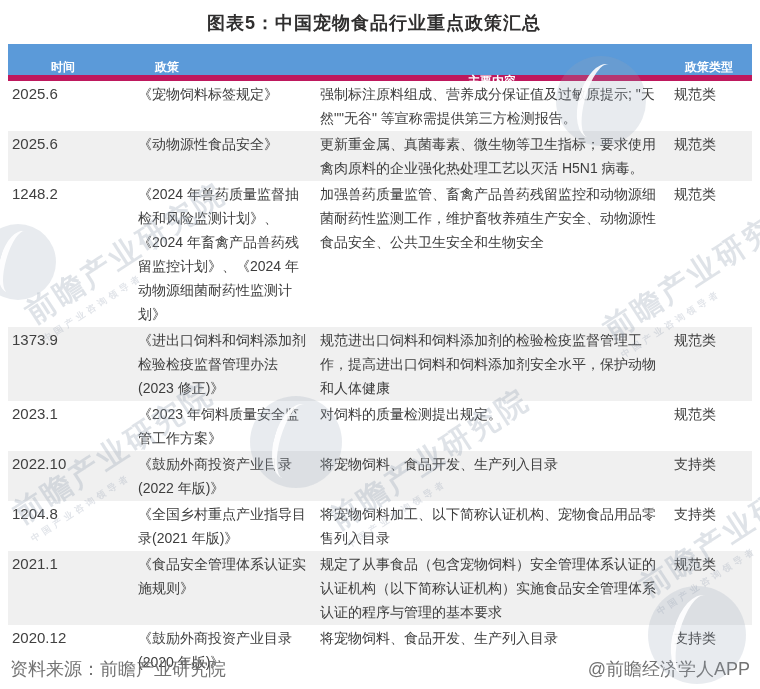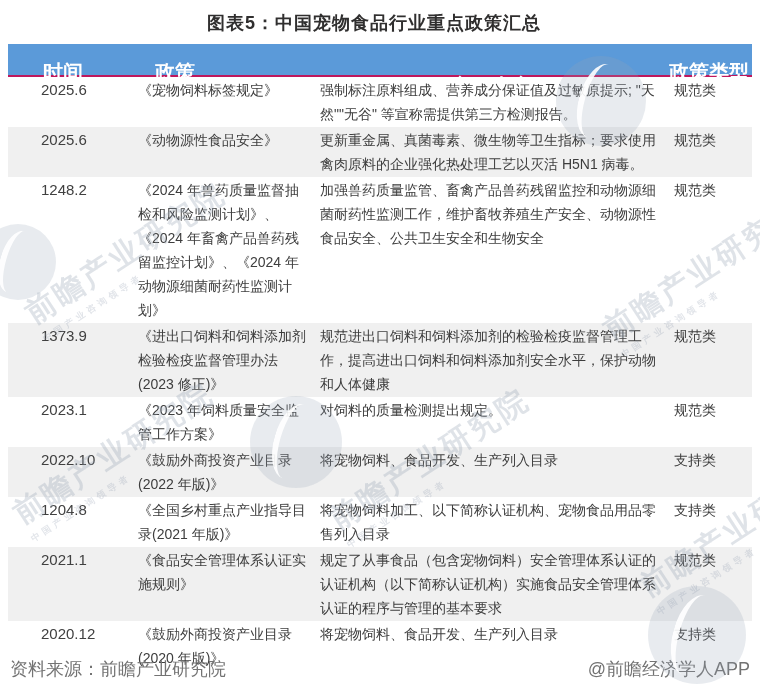--- a/index.html
+++ b/index.html
@@ -11,36 +11,36 @@
   .page-title{
     position:absolute;top:11px;left:0;right:12px;
     text-align:center;font-size:18px;font-weight:bold;color:#302f2f;
     letter-spacing:1px;
   }
   .policy-table{
     position:absolute;left:8px;top:44px;width:744px;z-index:2;
   }
   .thead{
     display:grid;grid-template-columns:124px 186px 348px 1fr;
-    background:#5b9ad9;border-bottom:2px solid #be185d;
+    background:#5b9ad9;border-bottom:6px solid #be185d;
     height:31px;align-items:center;
-    color:#ffffff;font-weight:bold;font-size:20px;
+    color:#ffffff;font-weight:bold;font-size:12px;
   }
   .th-time{text-align:center;padding-right:14px;}
   .th-policy{padding-left:23px;}
   .th-content{text-align:center;margin-top:29px;}
   .th-type{text-align:center;}
   .trow{
     display:grid;grid-template-columns:124px 186px 348px 1fr;
     font-size:14px;color:#3d3d3d;line-height:24px;padding:1px 0;
     background:#ffffff;
   }
   .trow.alt{background:#f0f0f0;}
   .cell{align-self:start;}
-  .c-time{padding-left:4px;font-size:15px;color:#404040;margin-left:29px;}
+  .c-time{padding-left:4px;font-size:15px;color:#404040;}
   .c-policy{padding-left:6px;padding-right:6px;}
   .c-content{padding-left:2px;padding-right:10px;}
   .c-type{padding-left:8px;}
   .page-footer{
     position:absolute;left:10px;right:10px;top:657px;z-index:2;
     display:flex;justify-content:space-between;
     font-size:18px;color:#737373;
   }
   
   .wm{

